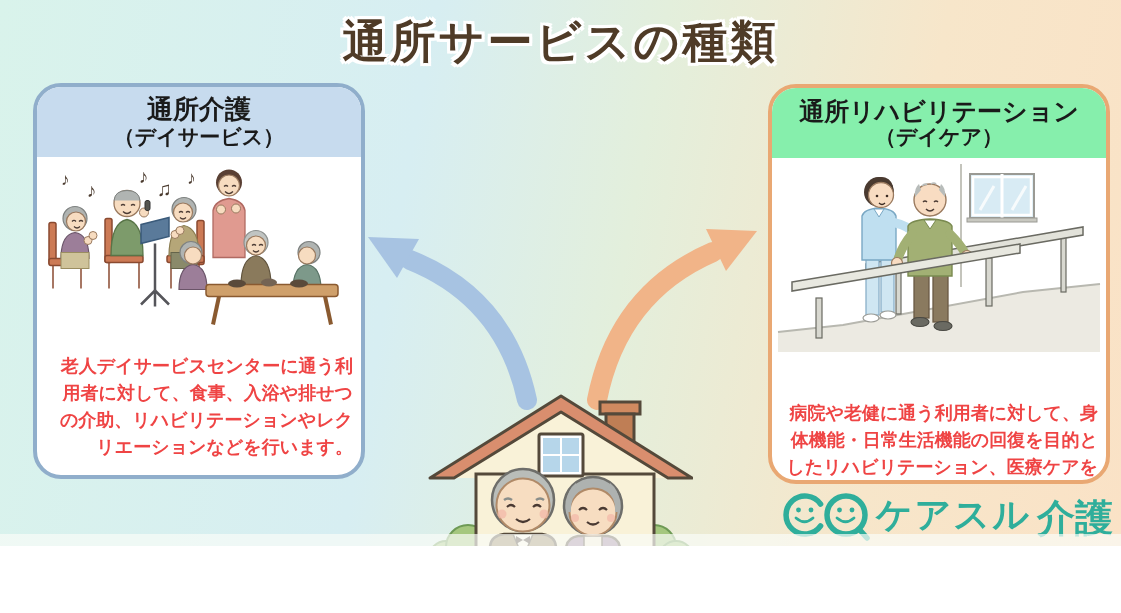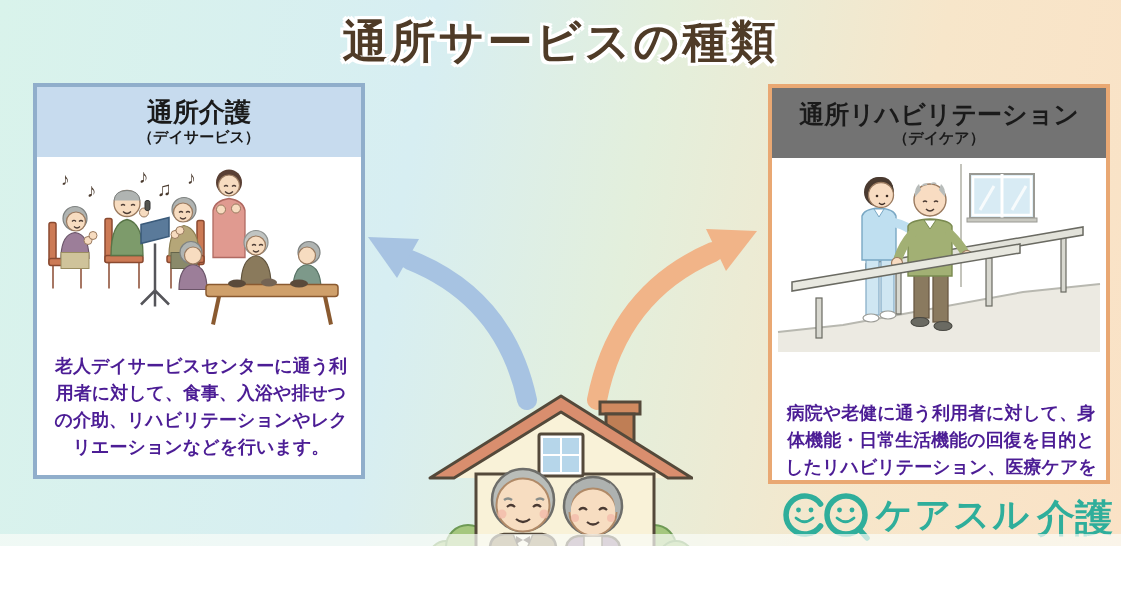--- a/index.html
+++ b/index.html
@@ -8,33 +8,33 @@
     position:relative;width:1121px;height:546px;overflow:hidden;
     background:linear-gradient(100deg,#d9f3eb 0%,#d7eef2 36%,#e3efdc 55%,#f7e6ca 78%,#fae2c6 100%);
   }
   #bottom-strip{position:absolute;left:0;right:0;bottom:0;height:12px;background:rgba(250,252,248,.7);}
   .title{
     position:absolute;top:12px;left:0;right:0;text-align:center;
     font-size:45px;font-weight:800;letter-spacing:3px;color:#4f3b27;
     text-shadow:-3px -3px 0 #fff,3px -3px 0 #fff,-3px 3px 0 #fff,3px 3px 0 #fff,
                 0 -3px 0 #fff,0 3px 0 #fff,-3px 0 0 #fff,3px 0 0 #fff;
   }
-  .box{position:absolute;background:#fff;border-radius:0;overflow:hidden;}
+  .box{position:absolute;background:#fff;border-radius:28px;overflow:hidden;}
   #left-box{left:33px;top:83px;width:324px;height:388px;border:4px solid #90aecb;}
   #right-box{left:768px;top:84px;width:334px;height:392px;border:4px solid #e9a873;}
   .hdr{height:70px;display:flex;flex-direction:column;align-items:center;justify-content:center;line-height:1.15;}
   #left-box .hdr{background:#c7dbee;}
-  #right-box .hdr{background:#737373;}
+  #right-box .hdr{background:#86efac;}
   .hdr .h1{font-size:26px;font-weight:800;color:#1a1a1a;}
-  .hdr .h2{font-size:15px;font-weight:800;color:#1a1a1a;}
+  .hdr .h2{font-size:21px;font-weight:800;color:#1a1a1a;font-family:Liberation Serif, serif;}
   .illu{position:absolute;left:4px;right:4px;}
   #left-box .illu{top:74px;height:186px;}
   #right-box .illu{top:76px;height:188px;}
   .illu svg{width:100%;height:100%;display:block;}
-  .txt{position:absolute;left:12px;right:8px;font-size:18px;font-weight:700;line-height:1.5;color:#4c1d95;text-align:center;}
+  .txt{position:absolute;left:12px;right:8px;font-size:18px;font-weight:700;line-height:1.5;color:#ef4444;text-align:right;}
   #left-box .txt{top:266px;}
   #right-box .txt{top:268px;margin-top:44px;}
   #arrows,#house{position:absolute;pointer-events:none;}
   #arrows{left:0;top:0;width:1121px;height:613px;}
   #house{left:428px;top:388px;width:265px;height:200px;}
   #logo{position:absolute;right:8px;bottom:0;height:62px;display:flex;align-items:center;color:#2fae9b;}
   #logo .logo-main{font-size:36px;font-weight:800;letter-spacing:2px;line-height:62px;}
   #logo .logo-suffix{font-size:38px;font-weight:800;margin-left:6px;line-height:62px;padding-top:6px;}
 </style>
 </head>

